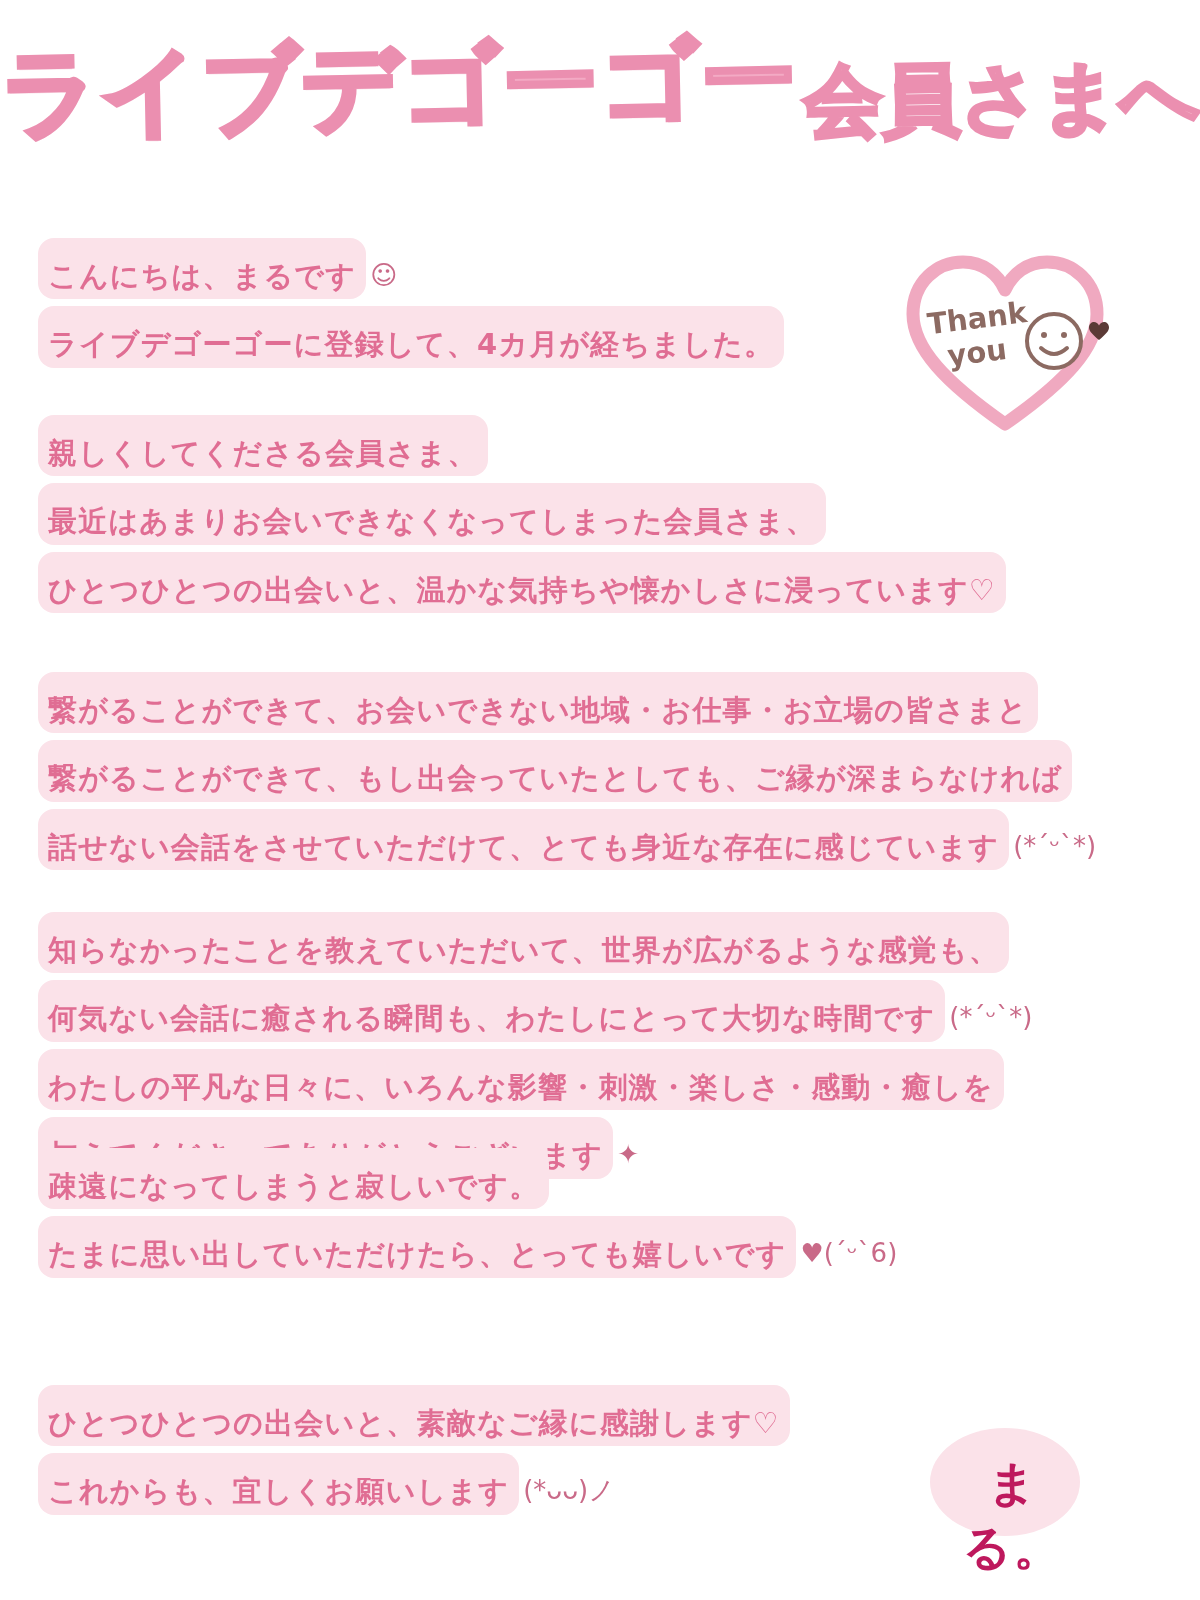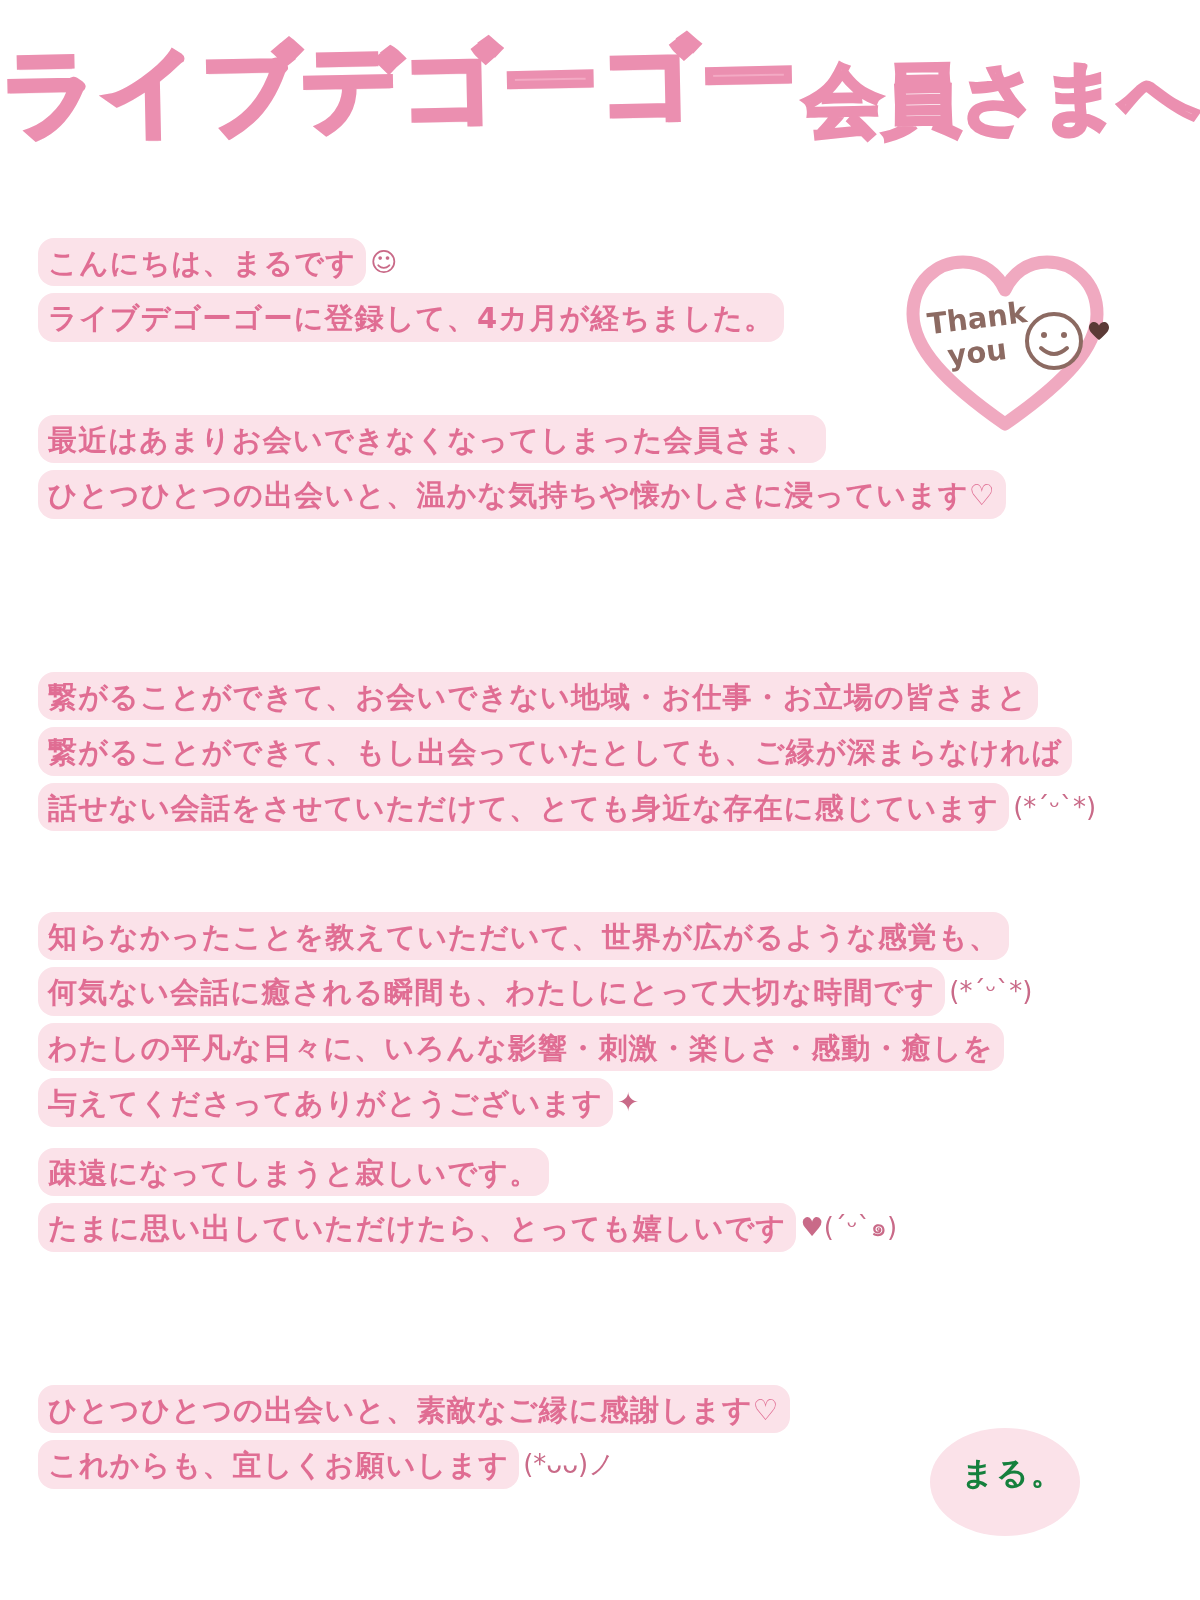--- a/index.html
+++ b/index.html
@@ -54,21 +54,21 @@
   }
   .line {
     display: block;
     white-space: nowrap;
     margin-bottom: 7px;
   }
   .line span.hl {
     display: inline-block;
     background: #fbe2e9;
     border-radius: 16px;
-    padding: 8px 10px 5px 10px;
+    padding: 21px 10px 5px 10px;
     font-size: 29px;
     line-height: 1.22;
     letter-spacing: 1.2px;
     color: #e06d93;
     font-weight: 600;
   }
   .emoji-face {
     display: inline-block;
     font-size: 26px;
     color: #c96a88;
@@ -124,23 +124,23 @@
     height: 108px;
     background: #fbe2e9;
     border-radius: 50% / 50%;
   }
   .sign-text {
     position: absolute;
     top: 1452px;
     left: 948px;
     width: 130px;
     text-align: center;
-    font-size: 32px;
+    font-size: 48px;
     font-weight: 700;
-    color: #15803d;
+    color: #be185d;
     letter-spacing: 2px;
   }
 </style>
 </head>
 <body>
 
 <div class="title-wrap">
   <span class="title-main">ライブデゴーゴー</span><span class="title-tail">会員さまへ</span>
 </div>
 
@@ -167,20 +167,23 @@
   <span class="line">
     <span class="hl">こんにちは、まるです</span><span class="emoji-face">☺</span>
   </span>
   <span class="line">
     <span class="hl">ライブデゴーゴーに登録して、4カ月が経ちました。</span>
   </span>
 </div>
 
 <div class="para" style="top:415px">
   <span class="line">
+    <span class="hl">親しくしてくださる会員さま、</span>
+  </span>
+  <span class="line">
     <span class="hl">最近はあまりお会いできなくなってしまった会員さま、</span>
   </span>
   <span class="line">
     <span class="hl">ひとつひとつの出会いと、温かな気持ちや懐かしさに浸っています♡</span>
   </span>
 </div>
 
 <div class="para" style="top:672px">
   <span class="line">
     <span class="hl">繋がることができて、お会いできない地域・お仕事・お立場の皆さまと</span>
@@ -206,21 +209,21 @@
   <span class="line">
     <span class="hl">与えてくださってありがとうございます</span><span class="emoji-face">✦</span>
   </span>
 </div>
 
 <div class="para" style="top:1148px">
   <span class="line">
     <span class="hl">疎遠になってしまうと寂しいです。</span>
   </span>
   <span class="line">
-    <span class="hl">たまに思い出していただけたら、とっても嬉しいです</span><span class="emoji-face">♥(´ᵕ`๑)</span>
+    <span class="hl">たまに思い出していただけたら、とっても嬉しいです</span><span class="emoji-face">♥(´ᵕ`6)</span>
   </span>
 </div>
 
 <div class="para" style="top:1385px">
   <span class="line">
     <span class="hl">ひとつひとつの出会いと、素敵なご縁に感謝します♡</span>
   </span>
   <span class="line">
     <span class="hl">これからも、宜しくお願いします</span><span class="emoji-face">(*ᴗᴗ)ノ</span>
   </span>

